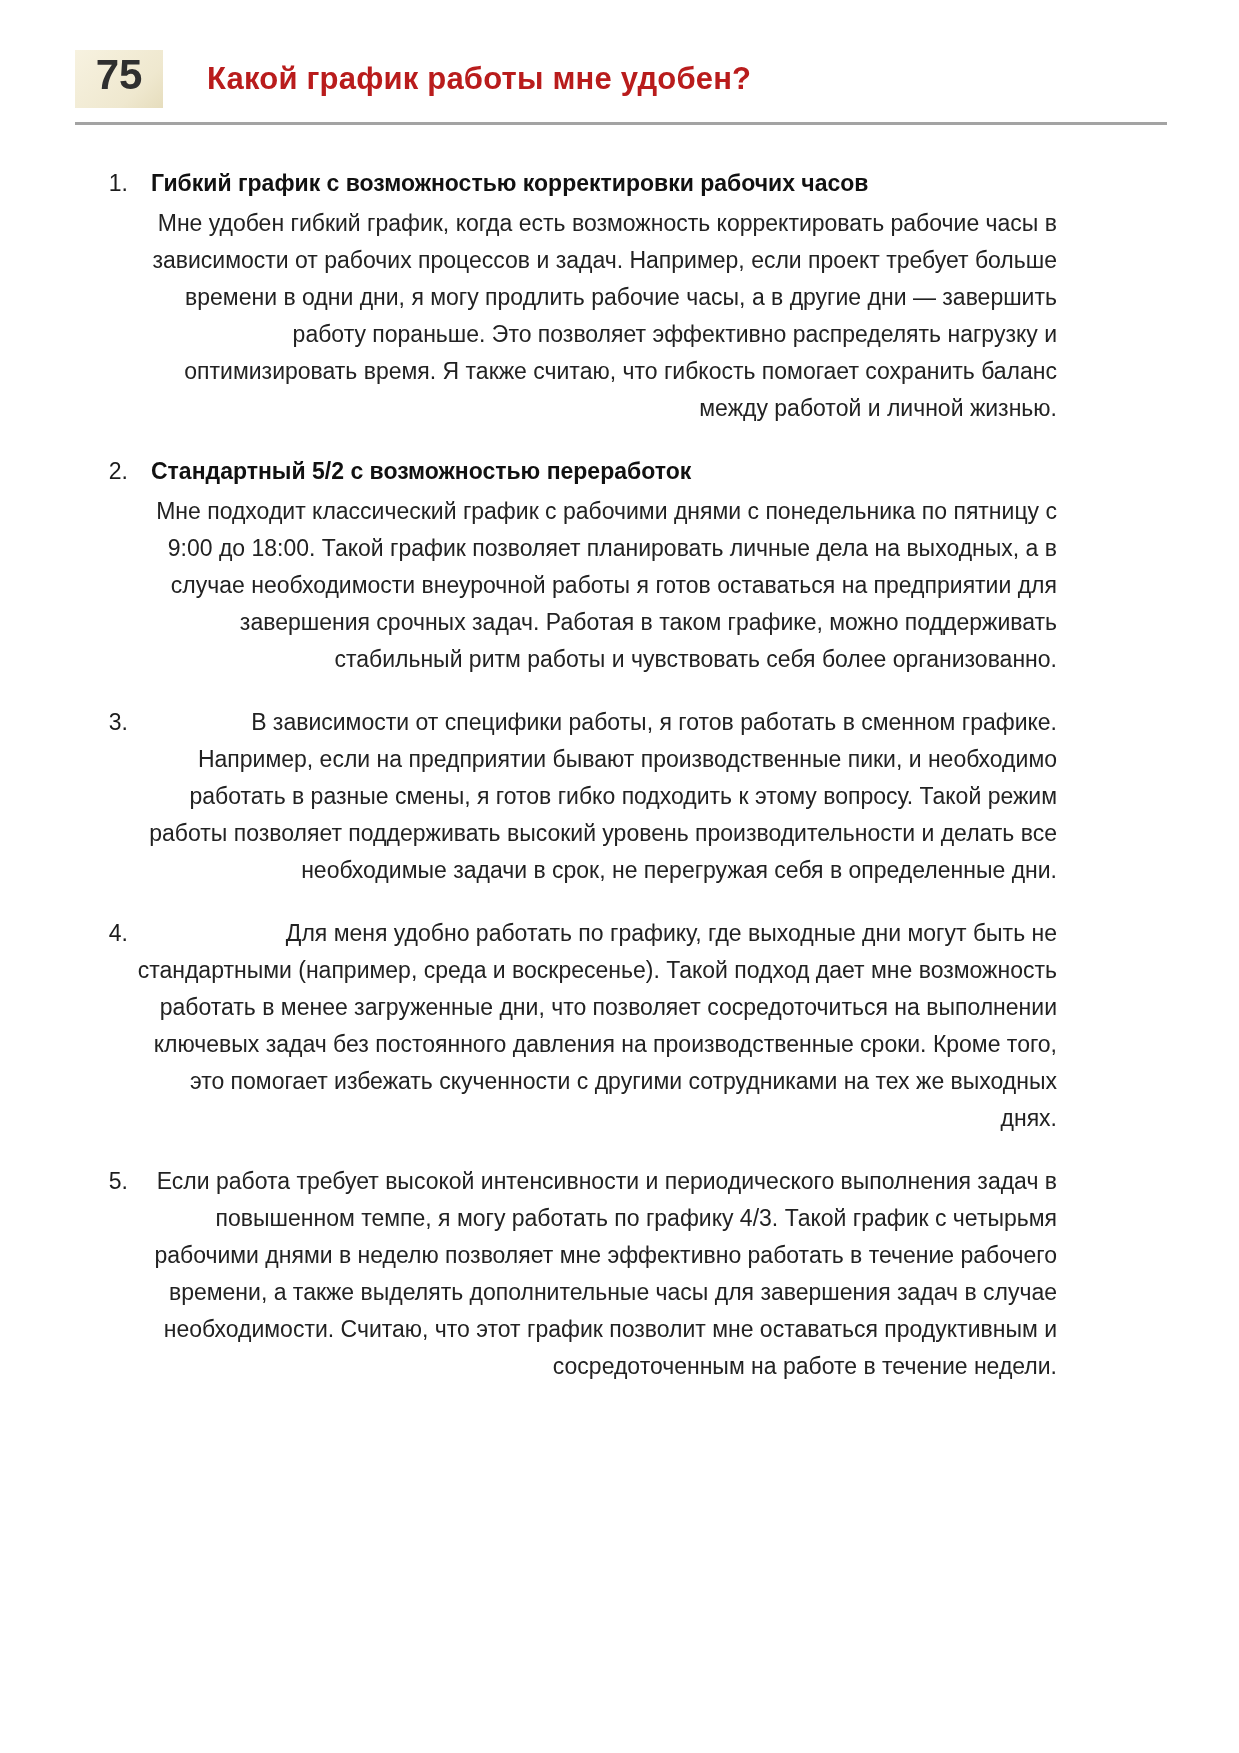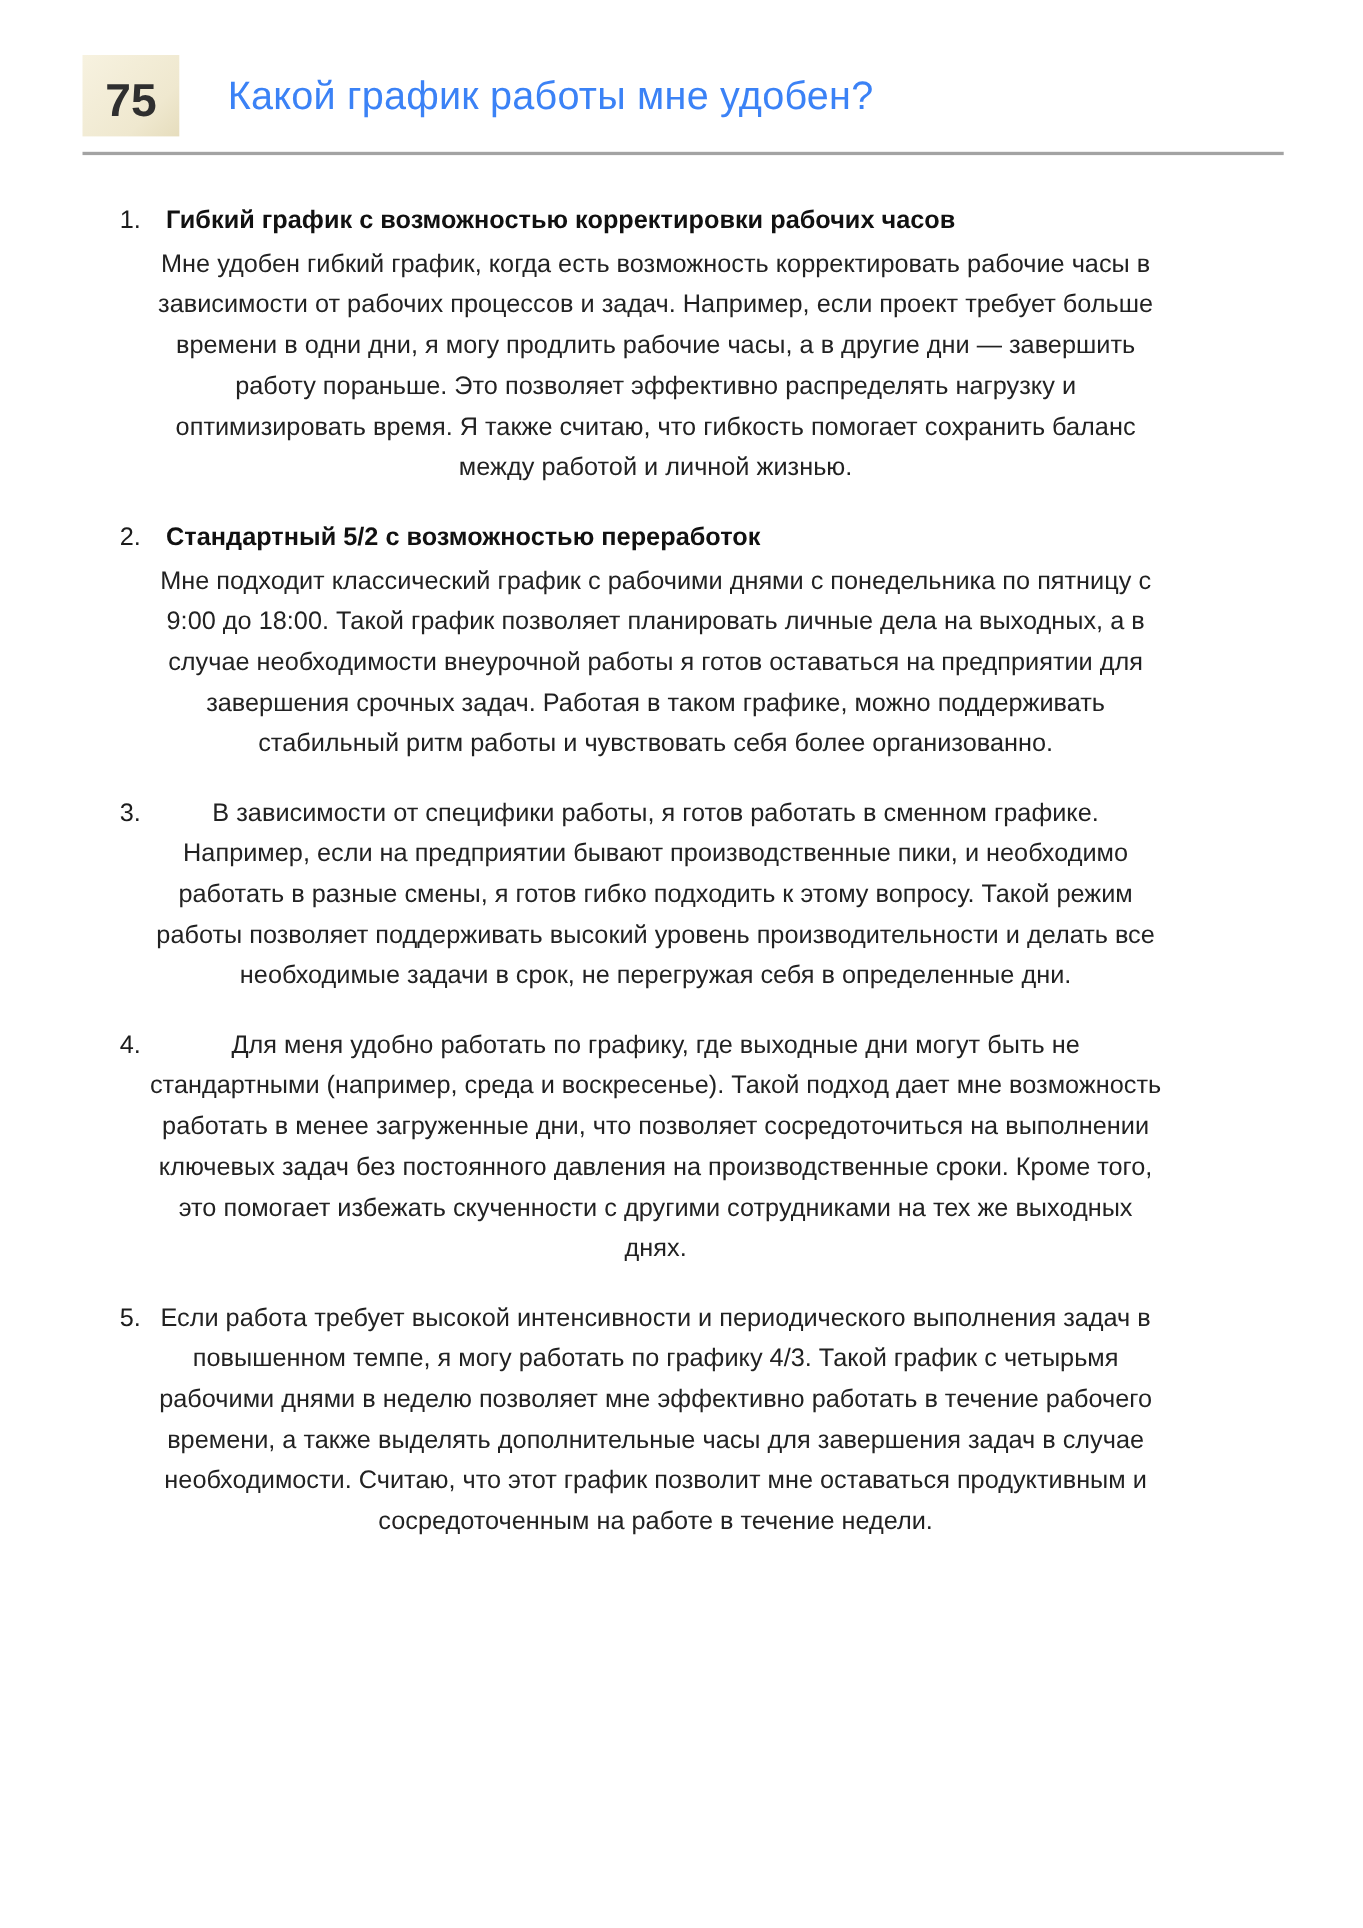--- a/index.html
+++ b/index.html
@@ -23,32 +23,32 @@
   .header {
     display: flex;
     align-items: center;
     gap: 44px;
     margin: 50px 72px 0 75px;
     padding-bottom: 14px;
     border-bottom: 3px solid #a3a3a3;
   }
   .page-num-box {
     background: linear-gradient(135deg, #f7f2e0 0%, #efe8cf 70%, #e6ddbd 100%);
-    padding: 18px 20px 10px 20px;
+    padding: 2px 20px 10px 20px;
     min-width: 48px;
     text-align: center;
     font-size: 42px;
     font-weight: bold;
     color: #2f2f2f;
     line-height: 1.1;
   }
   .page-title {
-    font-size: 36px;
-    font-weight: normal;
-    color: #3b82f6;
+    font-size: 31px;
+    font-weight: bold;
+    color: #b91c1c;
     letter-spacing: 0.2px;
   }
   .list {
     margin: 40px 182px 0 100px;
   }
   .item {
     display: flex;
     margin-bottom: 26px;
   }
   .item-num {
@@ -67,21 +67,21 @@
     font-weight: bold;
     line-height: 37px;
     margin-bottom: 3px;
     color: #111111;
     margin-left: 16px;
   }
   .item-body {
     font-size: 23px;
     line-height: 37px;
     color: #222222;
-    text-align: center;
+    text-align: right;
   }
 </style>
 </head>
 <body>
 
 <div class="page">
 
   <div class="header">
     <div class="page-num-box">75</div>
     <div class="page-title">Какой график работы мне удобен?</div>

